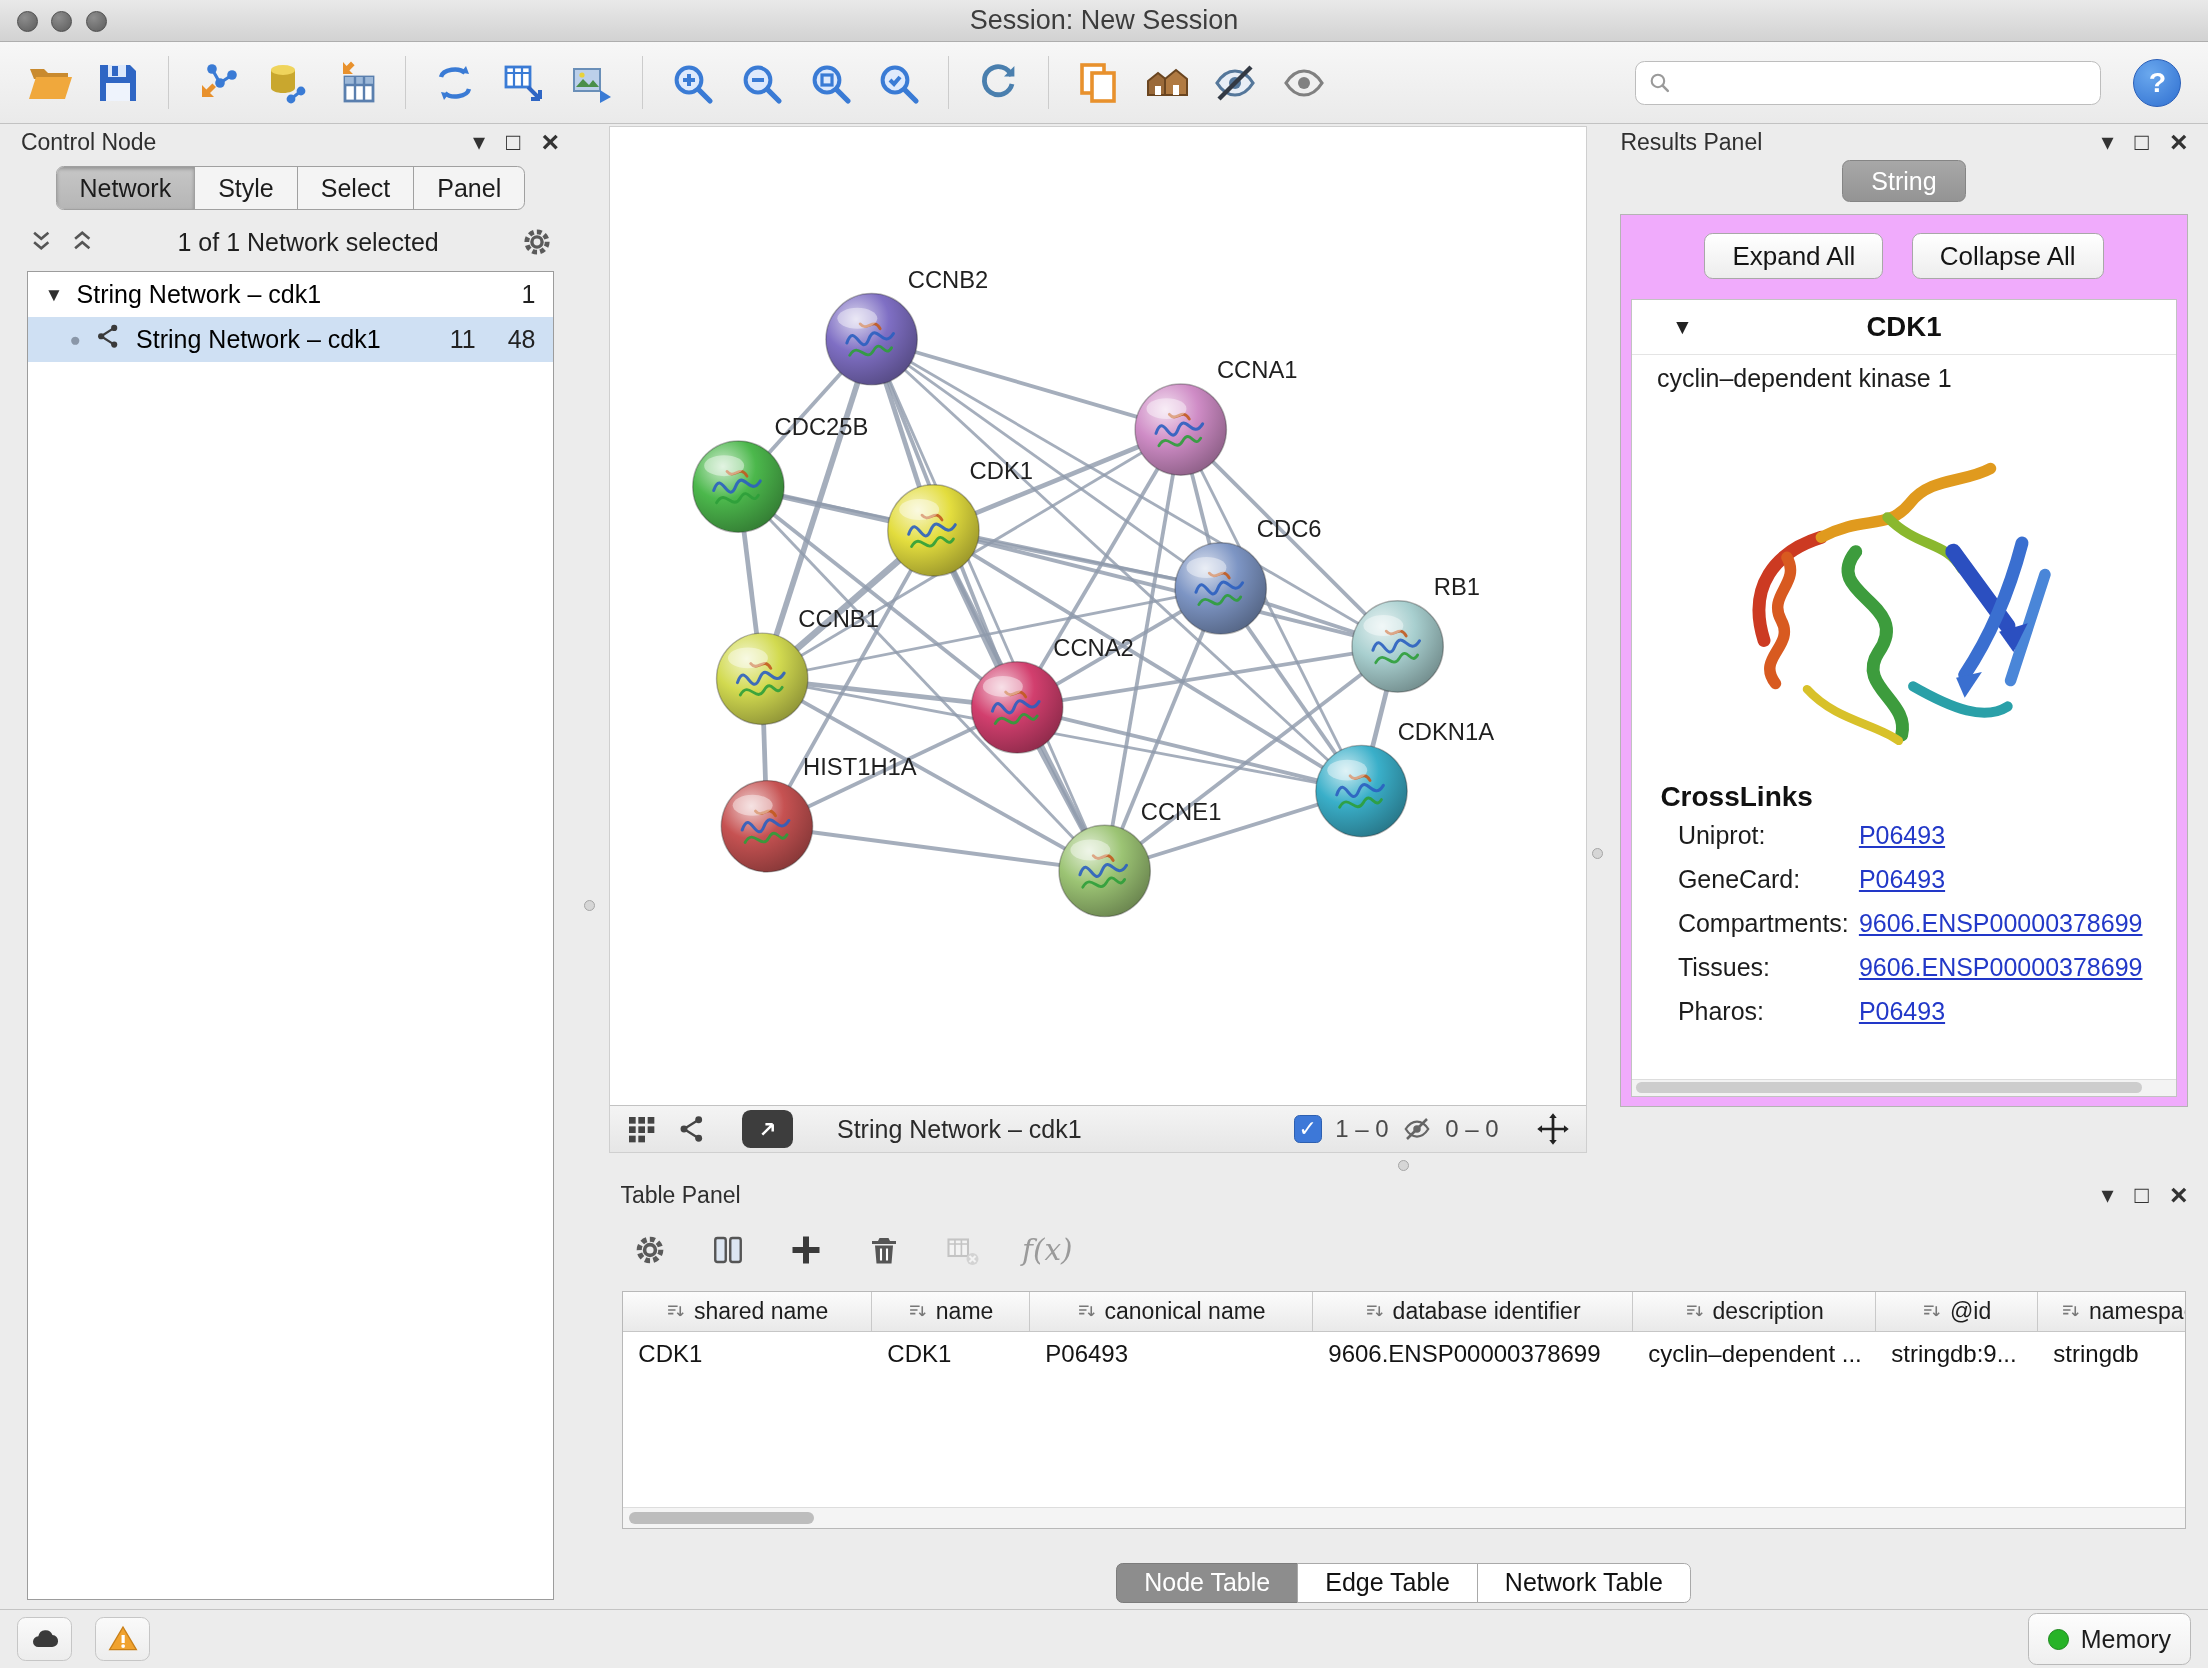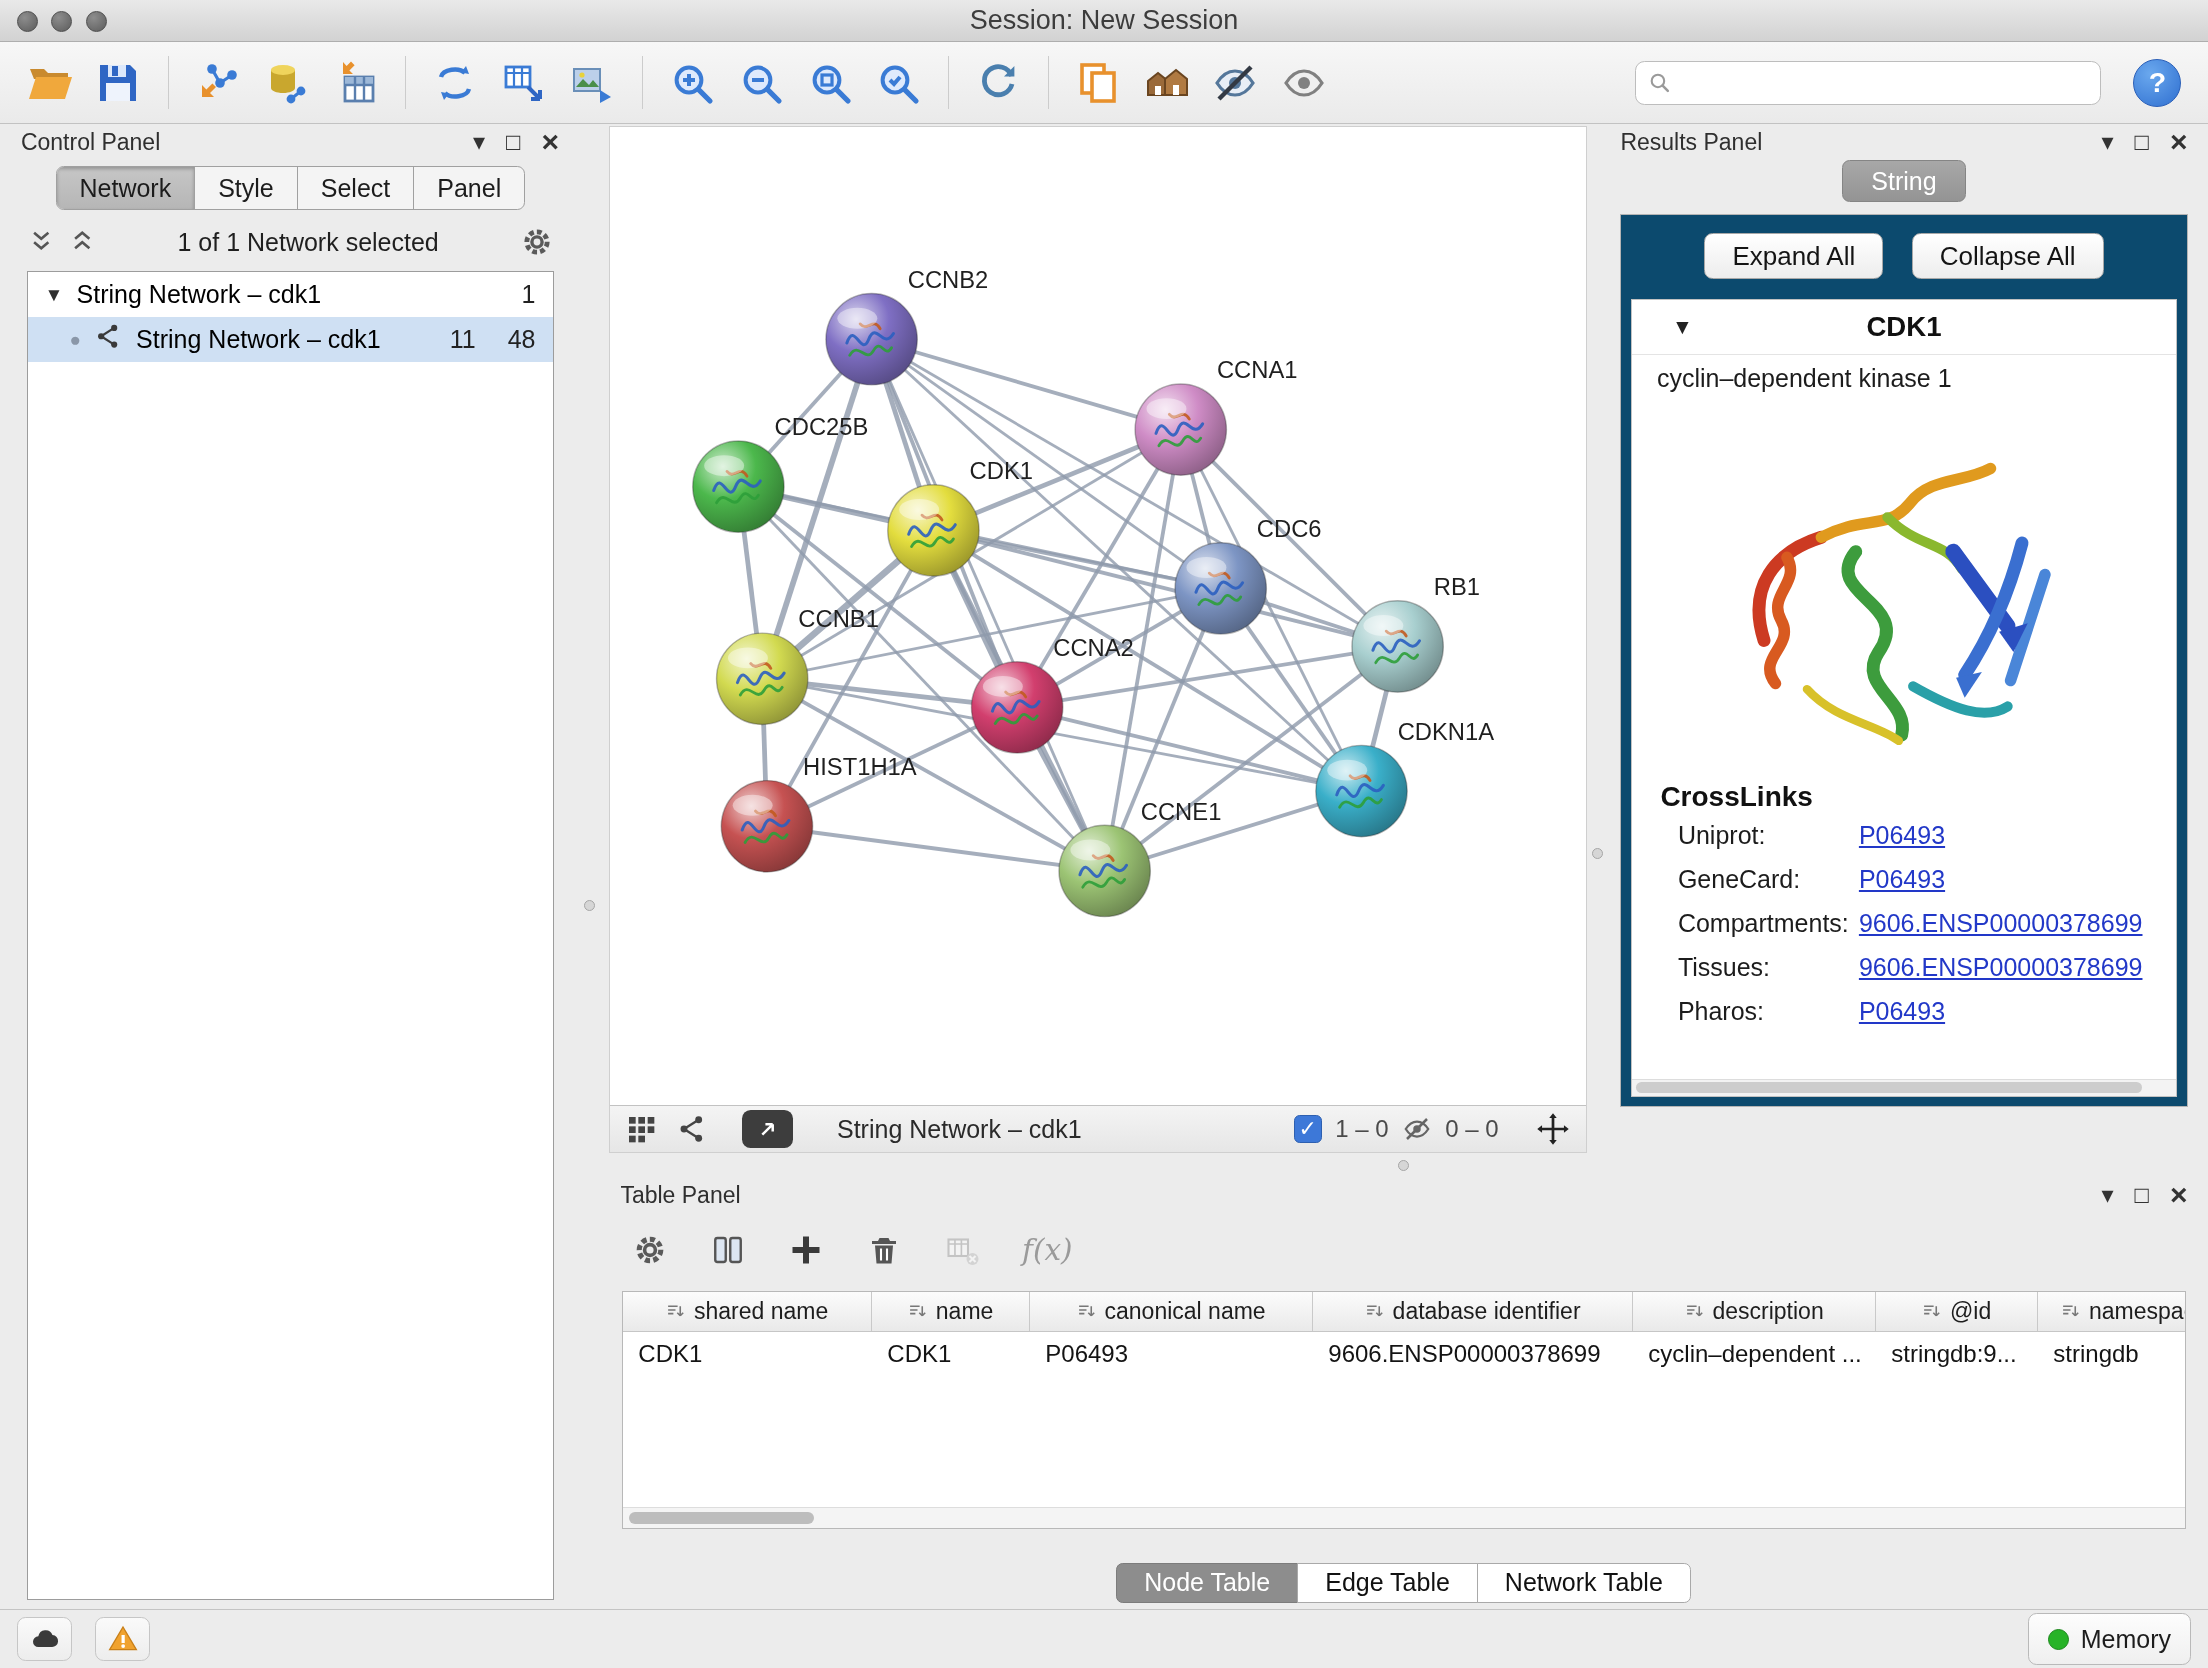--- a/index.html
+++ b/index.html
@@ -80,21 +80,21 @@
   color:#fff; font-size:22px; display:flex; align-items:center; justify-content:center; cursor:pointer;}
 .crossbtn {border:none; background:none; display:flex; cursor:pointer; margin-left:23px;}
 .crossbtn svg {width:36px; height:36px;}
 
 
 .results-panel {position:absolute; left:1609px; top:126px; width:590px; height:1044px;}
 .rp-tabs {position:absolute; top:34px; left:0; right:0; height:48px; display:flex; justify-content:center; align-items:flex-start;}
 .rp-tab {background:linear-gradient(#a8a8a8,#949494); border:1px solid #858585; border-radius:7.6px;
   color:#fff; font-size:25px; padding:5.7px 28.5px; font-family:inherit; cursor:pointer;}
 .rp-box {position:absolute; top:88px; left:11.4px; right:11.4px; bottom:63px;
-  border:1px solid #b4b4b4; background:#0c4a6e;}
+  border:1px solid #b4b4b4; background:#f0abfc;}
 .rp-buttons {height:82px; display:flex; justify-content:center; align-items:center; gap:28.5px;}
 .rp-btn {font-size:26px; padding:6.7px 27px; border-radius:8.6px; border:1px solid #a8a8a8;
   background:linear-gradient(#ffffff,#ededed); font-family:inherit; color:#141414; cursor:pointer;}
 .rp-entry {position:absolute; top:84px; left:9.5px; right:9.5px; bottom:9.5px;
   border:1px solid #c2c2c2; background:#fff; overflow:hidden;}
 .rp-gene-row {height:55px; position:relative; display:flex; align-items:center; justify-content:center;
   border-bottom:1px solid #e4e4e4;}
 .rp-gene-row .tri {position:absolute; left:40px; font-size:21px; color:#222; cursor:pointer;}
 .gene {font-size:27.6px; font-weight:bold; color:#111;}
 .rp-desc {padding-left:25px; font-size:25px; color:#1c1c1c; height:46px; display:flex; align-items:center;}
@@ -293,21 +293,21 @@
           <circle cx="10.5" cy="10.5" r="6" fill="none" stroke="#9a9a9a" stroke-width="2"></circle>
           <path d="M15 15l5 5" stroke="#9a9a9a" stroke-width="2.4" stroke-linecap="round"></path>
         </svg>
       <input value="" style="">
     </div>
     <button class="helpbtn">?</button>
   </div>
 
   <div class="control-panel">
     <div class="panel-header">
-      <span>Control Panel</span>
+      <span>Control Node</span>
       <span class="hicons">
         <button class="hbtn">▾</button>
         <button class="hbtn">□</button>
         <button class="hbtn closeb">×</button>
       </span>
     </div>
     <div class="cp-tabs">
       <button class="cp-tab sel">Network</button>
       <button class="cp-tab">Style</button>
       <button class="cp-tab">Select</button>

